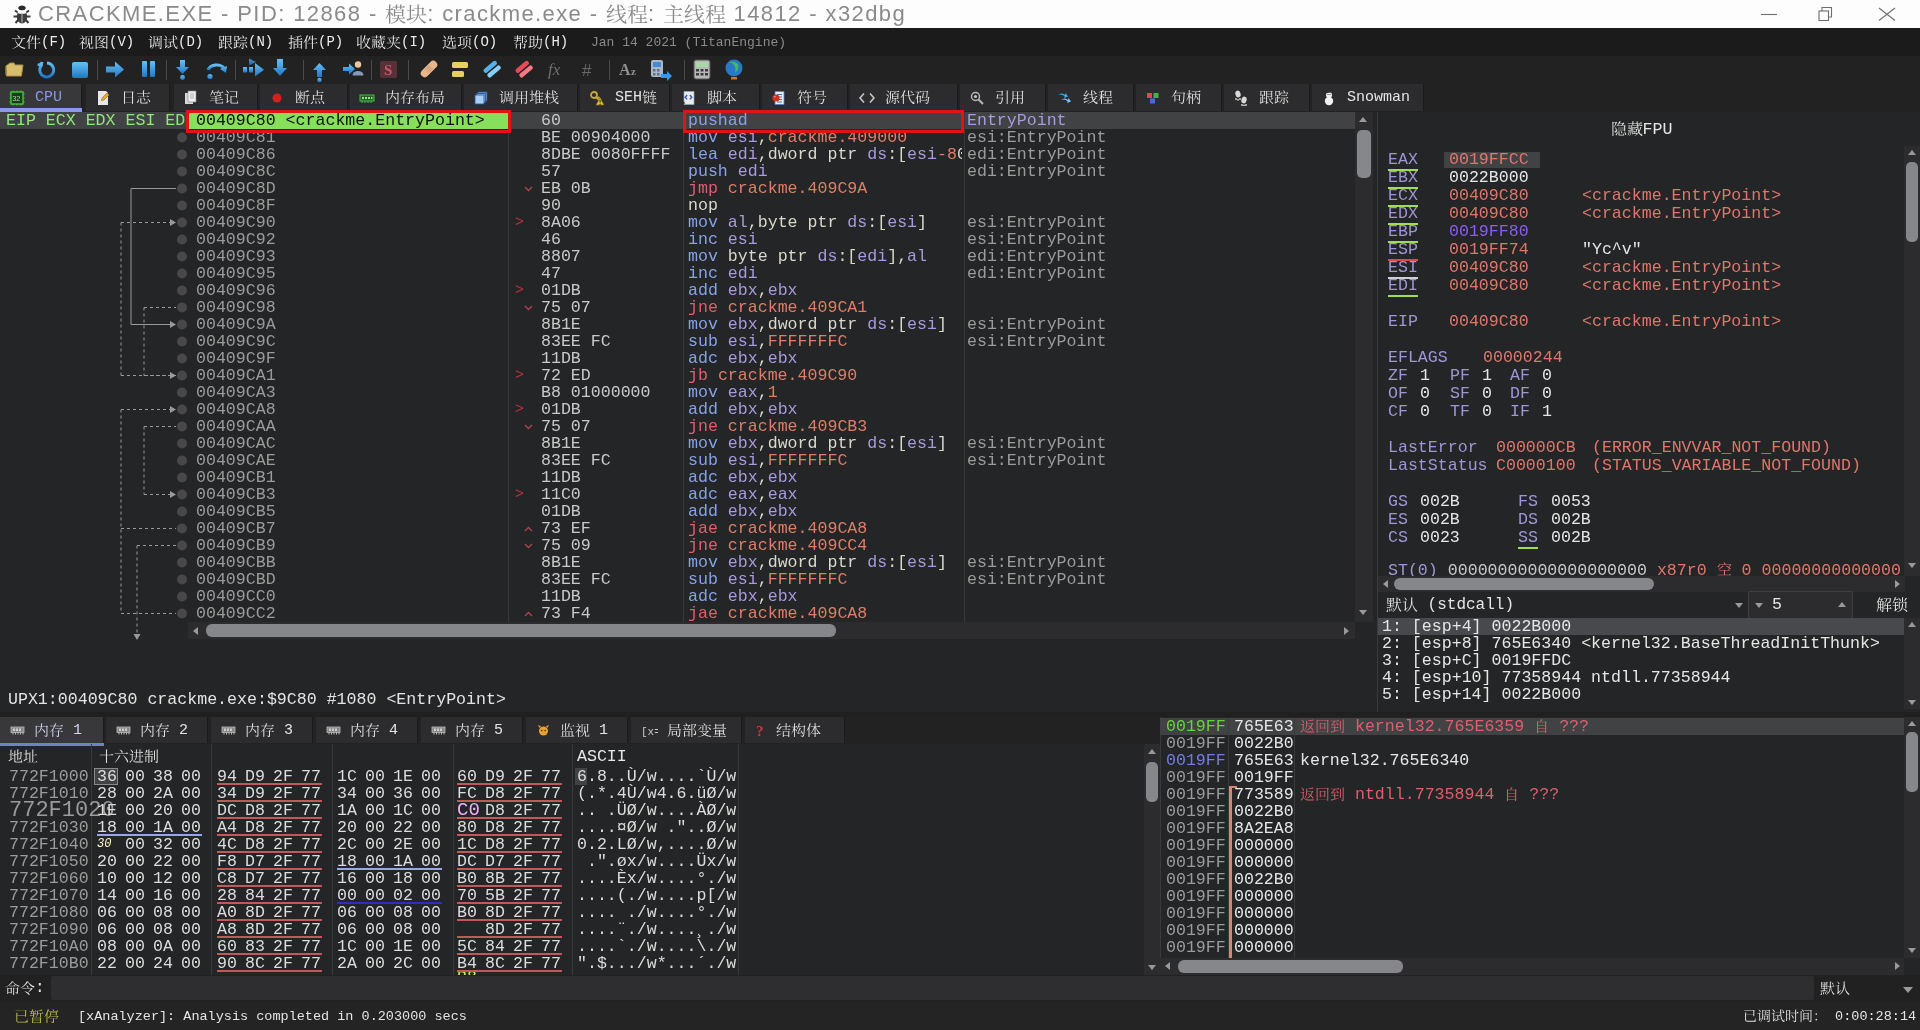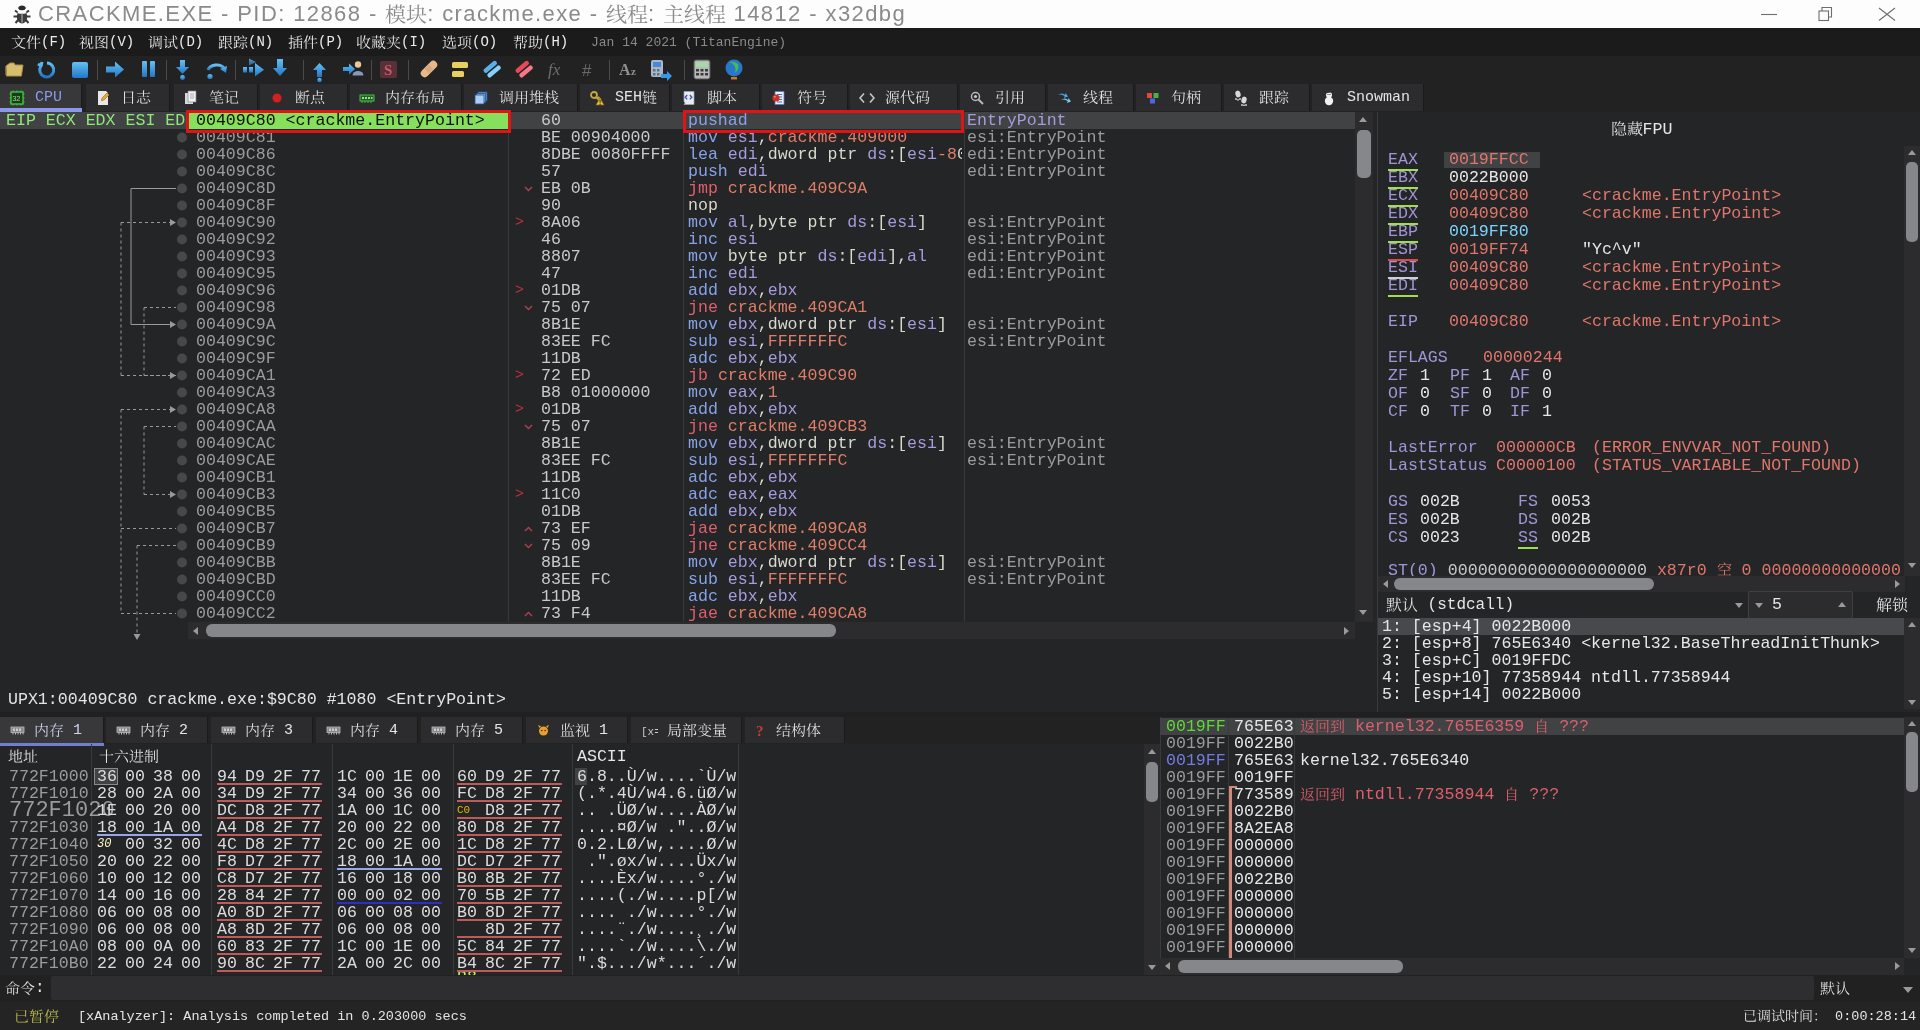--- a/index.html
+++ b/index.html
@@ -734,21 +734,21 @@
     <div class="t " style="left:1449px;top:151px;color:#e0766b;font-size:16.6px;">0019FFCC</div>
     <div class="t " style="left:1388px;top:169px;color:#a095d6;font-size:16.6px;"><span style="border-bottom:2px solid #9fe04a;">EBX</span></div>
     <div class="t " style="left:1449px;top:169px;color:#e6e6e6;font-size:16.6px;">0022B000</div>
     <div class="t " style="left:1388px;top:187px;color:#a095d6;font-size:16.6px;"><span style="border-bottom:2px solid #9fe04a;">ECX</span></div>
     <div class="t " style="left:1449px;top:187px;color:#e0766b;font-size:16.6px;">00409C80</div>
     <div class="t " style="left:1582px;top:187px;color:#e0766b;font-size:16.6px;">&lt;crackme.EntryPoint&gt;</div>
     <div class="t " style="left:1388px;top:205px;color:#a095d6;font-size:16.6px;"><span style="border-bottom:2px solid #9fe04a;">EDX</span></div>
     <div class="t " style="left:1449px;top:205px;color:#e0766b;font-size:16.6px;">00409C80</div>
     <div class="t " style="left:1582px;top:205px;color:#e0766b;font-size:16.6px;">&lt;crackme.EntryPoint&gt;</div>
     <div class="t " style="left:1388px;top:223px;color:#a095d6;font-size:16.6px;text-align:right;"><span style="border-bottom:2px solid #9fe04a;">EBP</span></div>
-    <div class="t " style="left:1449px;top:223px;color:#7dd3fc;font-size:16.6px;font-family:Liberation Mono, monospace;">0019FF80</div>
+    <div class="t " style="left:1449px;top:223px;color:#8b5cf6;font-size:16.6px;font-family:Liberation Mono, monospace;">0019FF80</div>
     <div class="t " style="left:1388px;top:241px;color:#a095d6;font-size:16.6px;"><span style="border-bottom:2px solid #e04848;">ESP</span></div>
     <div class="t " style="left:1449px;top:241px;color:#e0766b;font-size:16.6px;">0019FF74</div>
     <div class="t " style="left:1582px;top:241px;color:#e6e6e6;font-size:16.6px;">"Yc^v"</div>
     <div class="t " style="left:1388px;top:259px;color:#a095d6;font-size:16.6px;"><span style="border-bottom:2px solid #d0d0d0;">ESI</span></div>
     <div class="t " style="left:1449px;top:259px;color:#e0766b;font-size:16.6px;">00409C80</div>
     <div class="t " style="left:1582px;top:259px;color:#e0766b;font-size:16.6px;">&lt;crackme.EntryPoint&gt;</div>
     <div class="t " style="left:1388px;top:277px;color:#a095d6;font-size:16.6px;"><span style="border-bottom:2px solid #9fe04a;">EDI</span></div>
     <div class="t " style="left:1449px;top:277px;color:#e0766b;font-size:16.6px;">00409C80</div>
     <div class="t " style="left:1582px;top:277px;color:#e0766b;font-size:16.6px;">&lt;crackme.EntryPoint&gt;</div>
     <div class="t " style="left:1388px;top:313px;color:#a095d6;font-size:16.6px;"><span style="">EIP</span></div>
@@ -1079,21 +1079,21 @@
     <div class="t " style="left:181px;top:802px;color:#dcdcdc;font-size:16.6px;">00</div>
     <div class="t " style="left:217px;top:802px;color:#dcdcdc;font-size:16.6px;">DC</div>
     <div class="t " style="left:245px;top:802px;color:#dcdcdc;font-size:16.6px;">D8</div>
     <div class="t " style="left:273px;top:802px;color:#dcdcdc;font-size:16.6px;">2F</div>
     <div class="t " style="left:301px;top:802px;color:#dcdcdc;font-size:16.6px;">77</div>
     <div style="position:absolute;left:217px;top:817px;width:105px;height:2px;background:#c05a5a"></div>
     <div class="t " style="left:337px;top:802px;color:#dcdcdc;font-size:16.6px;">1A</div>
     <div class="t " style="left:365px;top:802px;color:#dcdcdc;font-size:16.6px;">00</div>
     <div class="t " style="left:393px;top:802px;color:#dcdcdc;font-size:16.6px;">1C</div>
     <div class="t " style="left:421px;top:802px;color:#dcdcdc;font-size:16.6px;">00</div>
-    <div class="t " style="left:457px;top:802px;color:#eab308;font-size:11px;">C0</div>
+    <div class="t " style="left:457px;top:802px;color:#f0abfc;font-size:19px;">C0</div>
     <div class="t " style="left:485px;top:802px;color:#dcdcdc;font-size:16.6px;">D8</div>
     <div class="t " style="left:513px;top:802px;color:#dcdcdc;font-size:16.6px;">2F</div>
     <div class="t " style="left:541px;top:802px;color:#dcdcdc;font-size:16.6px;">77</div>
     <div style="position:absolute;left:457px;top:817px;width:105px;height:2px;background:#c05a5a"></div>
     <div class="t " style="left:577px;top:802px;color:#dcdcdc;font-size:16.6px;white-space:pre;">.. .ÜØ/w....ÀØ/w</div>
     <div class="t " style="left:9px;top:819px;color:#9b9b9b;font-size:16.6px;">772F1030</div>
     <div class="t " style="left:97px;top:819px;color:#dcdcdc;font-size:16.6px;">18</div>
     <div class="t " style="left:125px;top:819px;color:#dcdcdc;font-size:16.6px;">00</div>
     <div class="t " style="left:153px;top:819px;color:#dcdcdc;font-size:16.6px;">1A</div>
     <div class="t " style="left:181px;top:819px;color:#dcdcdc;font-size:16.6px;">00</div>

